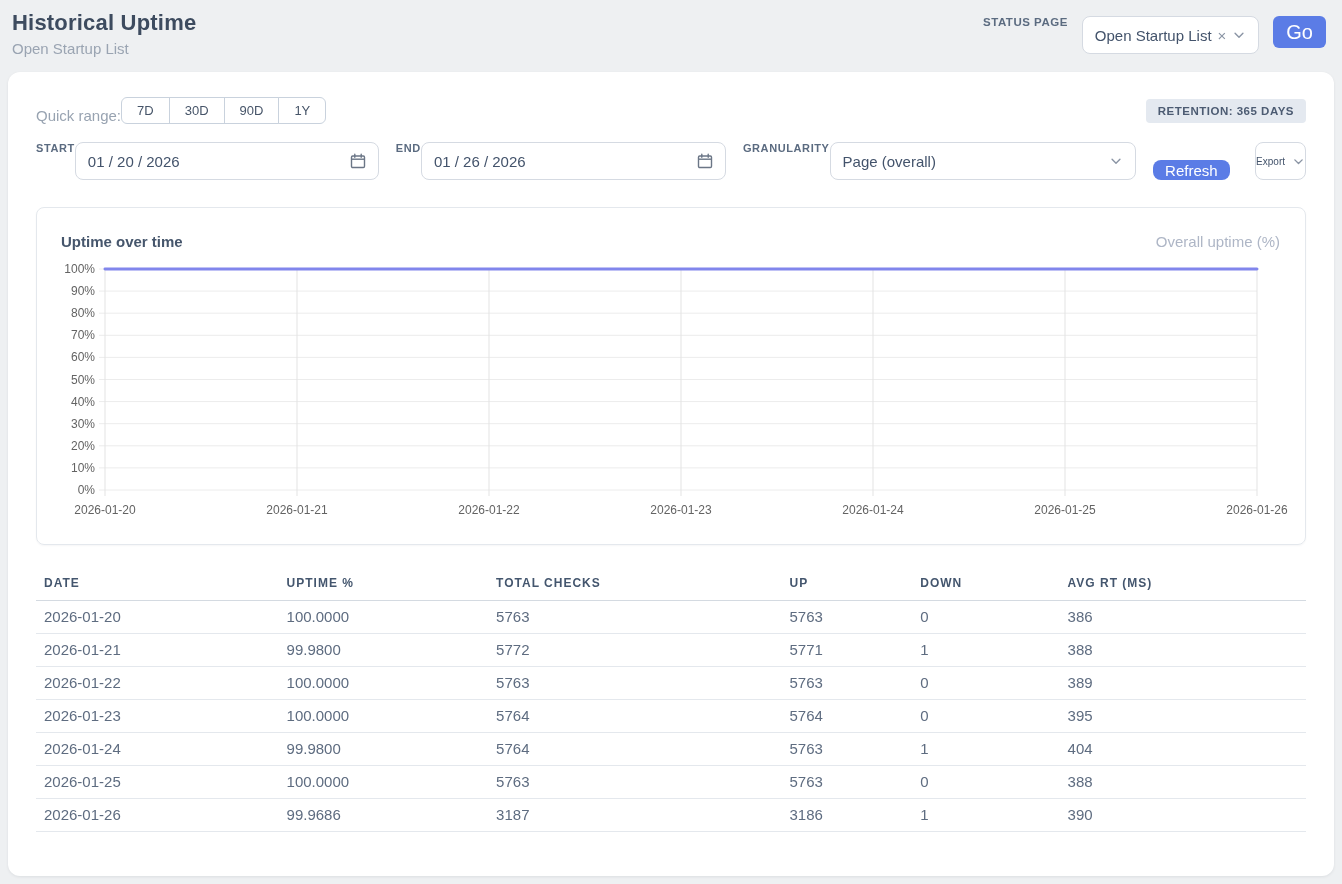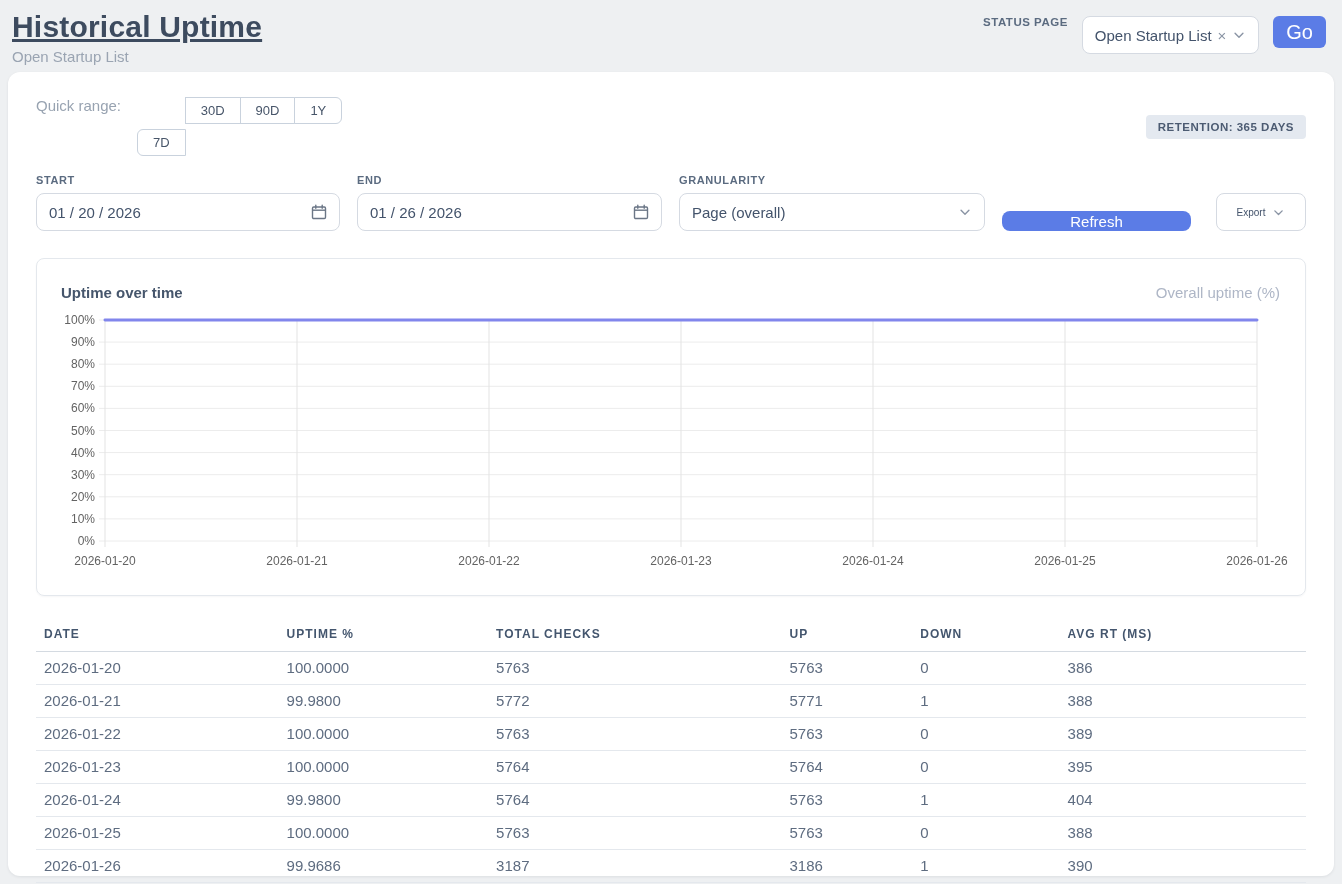--- a/index.html
+++ b/index.html
@@ -11,21 +11,21 @@
   }
 
   
   .page-header {
     height: 72px;
     padding: 10px 16px 0 12px;
     display: flex;
     justify-content: space-between;
     align-items: flex-start;
   }
-  .page-title { font-size: 30px; font-weight: 700; color: #3d4b5f; letter-spacing: .2px; text-decoration: underline; }
+  .page-title { font-size: 22px; font-weight: 700; color: #3d4b5f; letter-spacing: .2px; }
   .page-subtitle { font-size: 15px; color: #9aa4b2; margin-top: 4px; }
   .header-right { display: flex; gap: 14px; margin-top: 6px; }
   .status-page-label {
     font-size: 11.5px; font-weight: 700; letter-spacing: .5px;
     color: #5b6b80; text-transform: uppercase;
   }
   .select-box {
     display: flex; align-items: center; gap: 6px;
     height: 38px; padding: 0 12px;
     background: #fff; border: 1px solid #d5dae2; border-radius: 8px;
@@ -42,43 +42,43 @@
   
   .main-card {
     margin: 0 8px; height: 804px;
     background: #fff; border-radius: 12px;
     box-shadow: 0 1px 3px rgba(16,24,40,.08);
     padding: 25px 28px 0 28px;
   }
 
   
   .row-quick { display: flex; justify-content: space-between; align-items: center; }
-  .quick-left { display: flex; align-items: flex-start; gap: 16px; }
+  .quick-left { display: flex; align-items: flex-end; gap: 0; }
   .quick-label { font-size: 15px; color: #98a3b1; }
   .seg-group { display: flex; }
   .seg-btn {
     height: 27px; padding: 0 15px;
     background: #fff; border: 1px solid #c9d2dd;
     font-size: 13px; color: #475569; cursor: pointer;
     margin-left: -1px;
   }
-  .seg-btn:first-child { border-radius: 6px 0 0 6px; margin-left: 0; margin-top: 32px; }
+  .seg-btn:first-child { border-radius: 6px 0 0 6px; margin-left: 0; }
   .seg-btn:last-child { border-radius: 0 6px 6px 0; }
   .retention-badge {
     background: #e4e9f0; color: #4c5b72;
     font-size: 11.5px; font-weight: 700; letter-spacing: .5px;
     padding: 6px 12px; border-radius: 4px;
   }
 
   
   .row-fields {
     display: flex; align-items: flex-end; gap: 17px;
     margin-top: 18px;
   }
-  .field-group { display: flex; flex-direction: column; justify-content: flex-end; }
+  .field-group { display: flex; flex-direction: row; justify-content: flex-end; }
   .field-label {
     font-size: 11px; font-weight: 700; letter-spacing: .6px;
     color: #5b6b80; text-transform: uppercase; margin-bottom: 7px;
   }
   .input-like {
     height: 38px; border: 1px solid #d5dae2; border-radius: 8px;
     background: #fff; display: flex; align-items: center;
     padding: 0 12px; font-size: 15px; color: #43536b; cursor: pointer; gap: 36px;
   }
   .input-like .val { flex: 1; }

